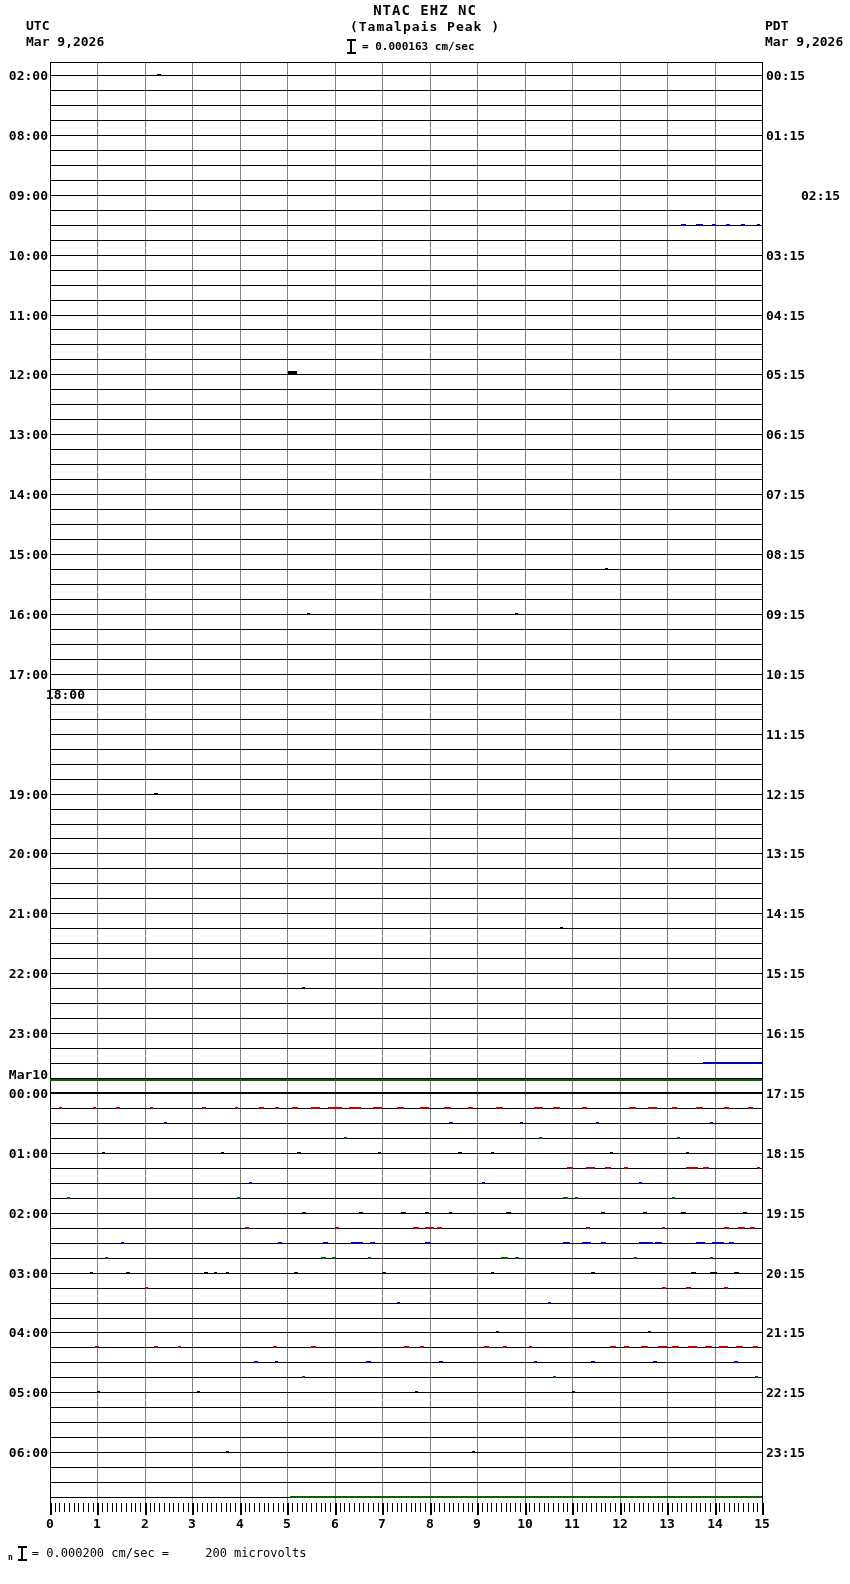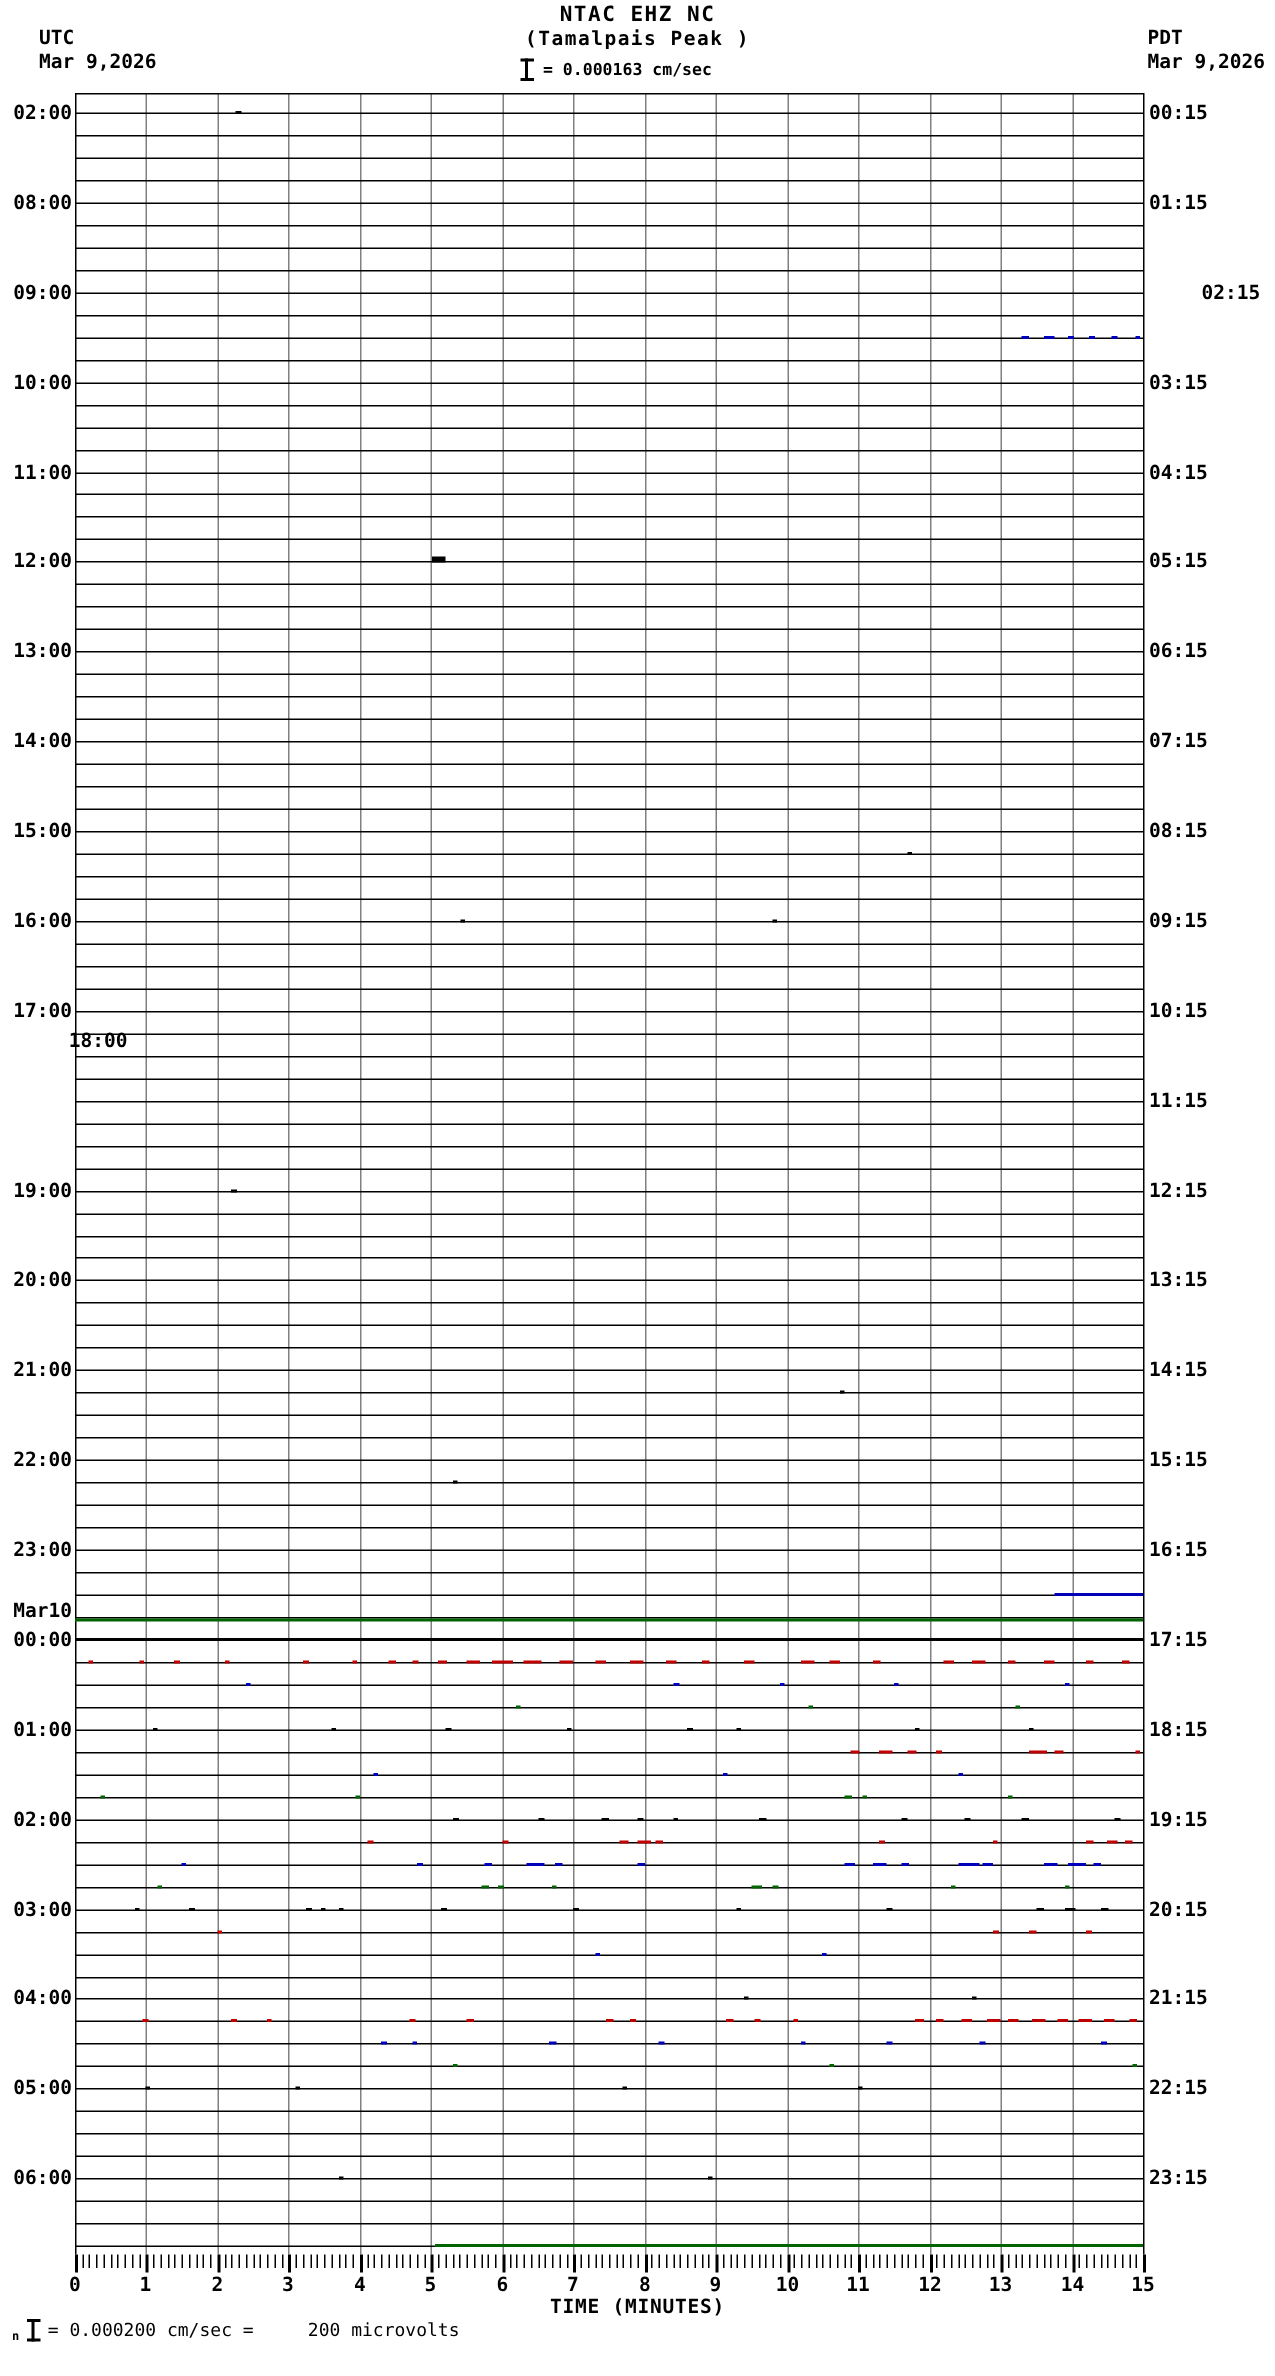--- a/index.html
+++ b/index.html
@@ -567,20 +567,19 @@
     <div class="xnum" style="left: 320px; top: 1517px;">6</div>
     <div class="xnum" style="left: 367px; top: 1517px;">7</div>
     <div class="xnum" style="left: 415px; top: 1517px;">8</div>
     <div class="xnum" style="left: 462px; top: 1517px;">9</div>
     <div class="xnum" style="left: 510px; top: 1517px;">10</div>
     <div class="xnum" style="left: 557px; top: 1517px;">11</div>
     <div class="xnum" style="left: 605px; top: 1517px;">12</div>
     <div class="xnum" style="left: 652px; top: 1517px;">13</div>
     <div class="xnum" style="left: 700px; top: 1517px;">14</div>
     <div class="xnum" style="left: 747px; top: 1517px;">15</div>
-    <div class="xlabel" style="position: absolute; top: 1531px; left: 0px; width: 850px; text-align: center;">TIME (MINUTES)</div>
   </div>
 
 <div class="abs footer" style="top:1546px;left:8px;">
   <span class="subn">n</span>
   <span class="ibar" style="height:14px;"></span>
   <span style="white-space:pre;">= 0.000200 cm/sec =     200 microvolts</span>
 </div>
 
 </body></html>

